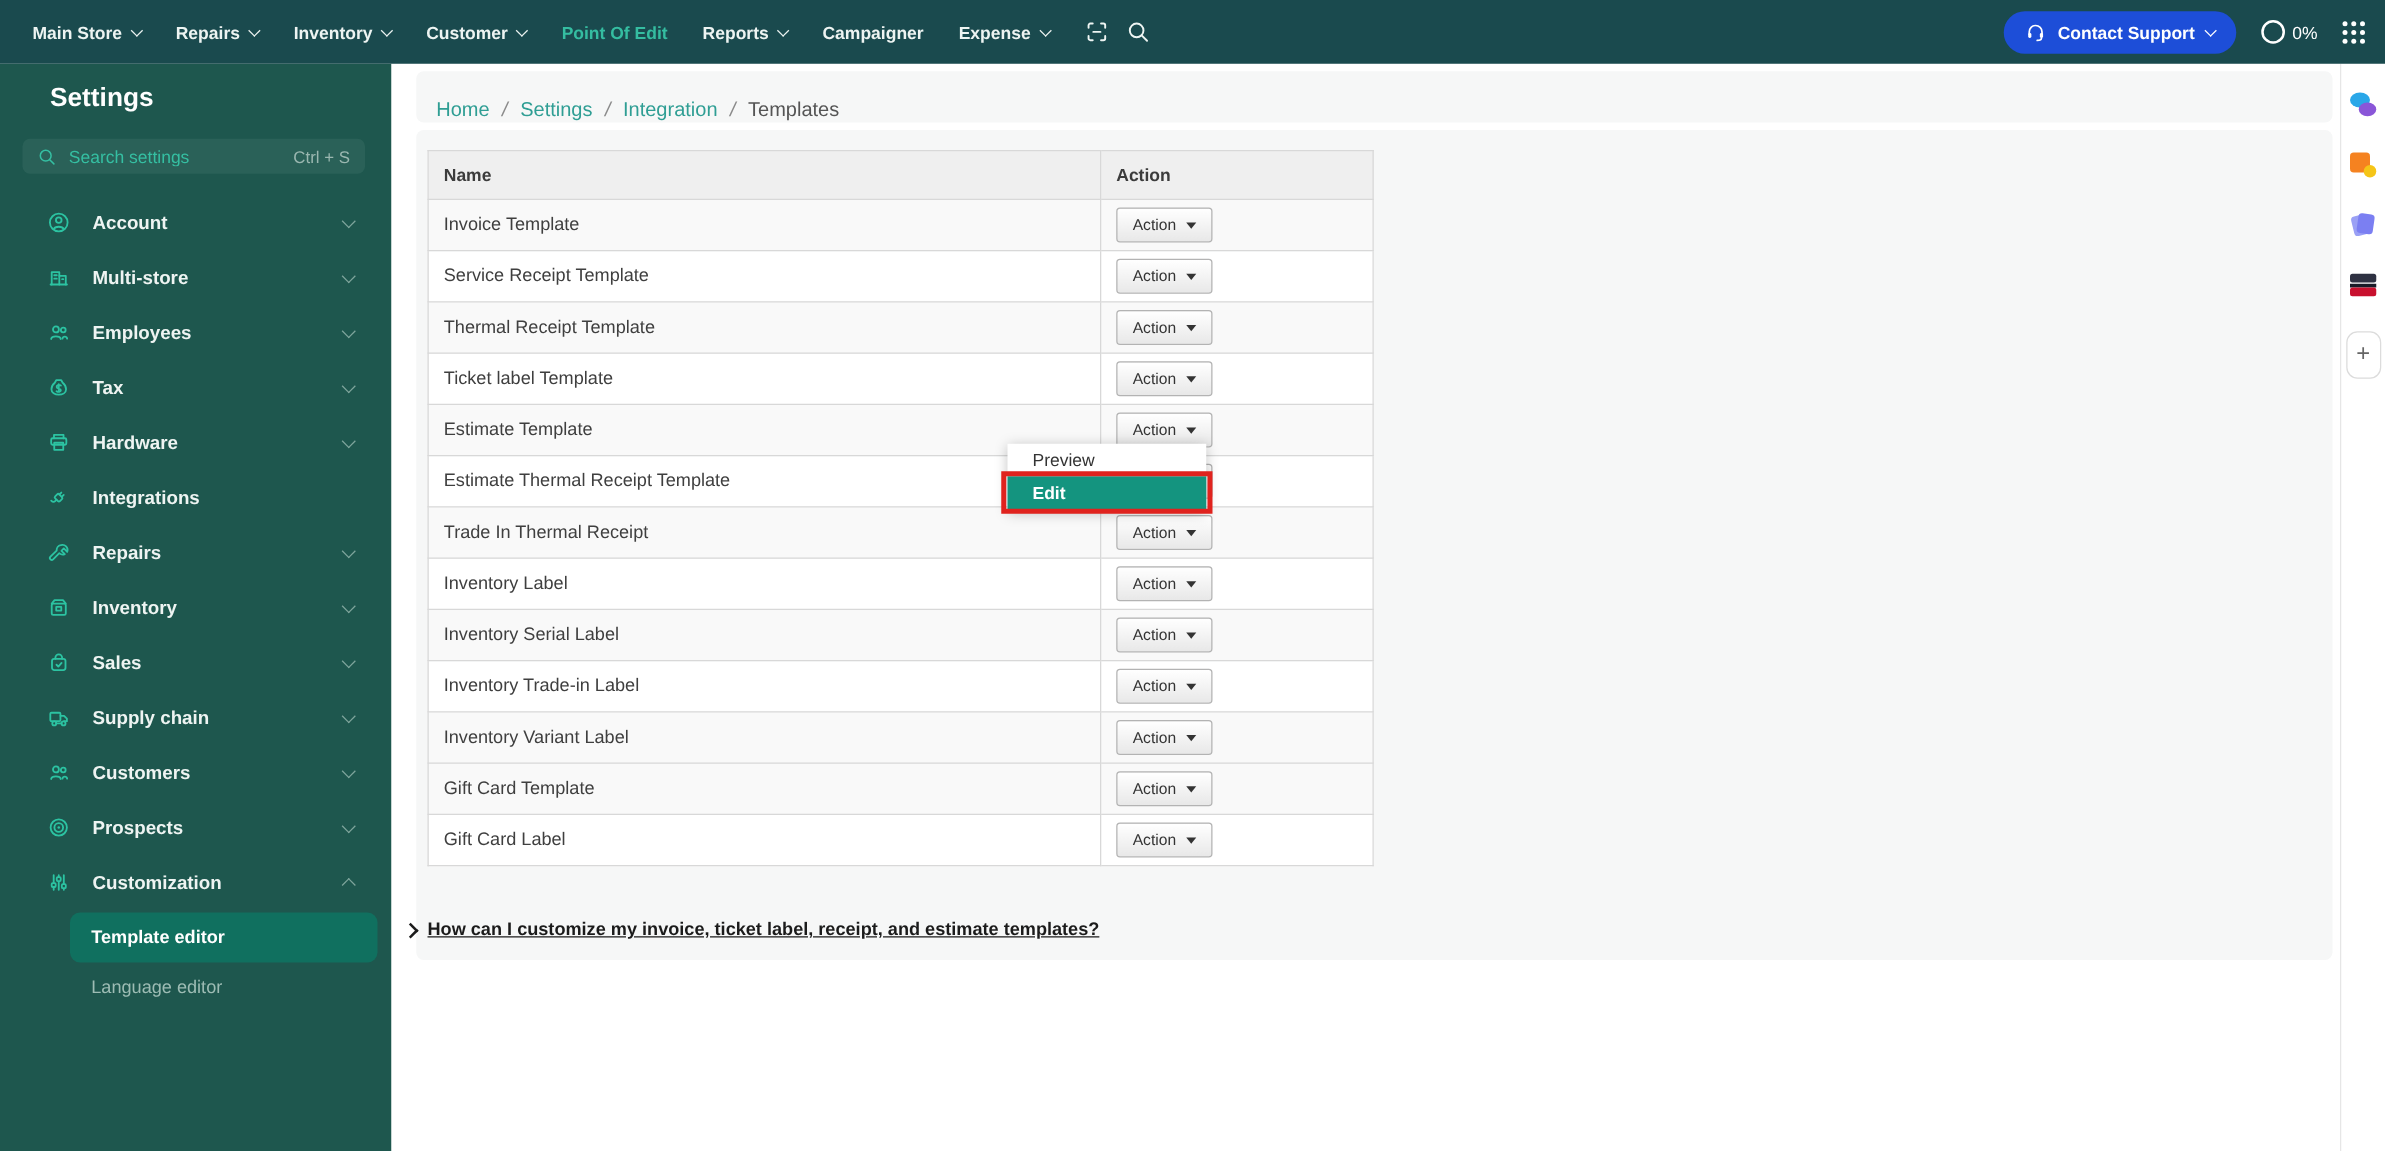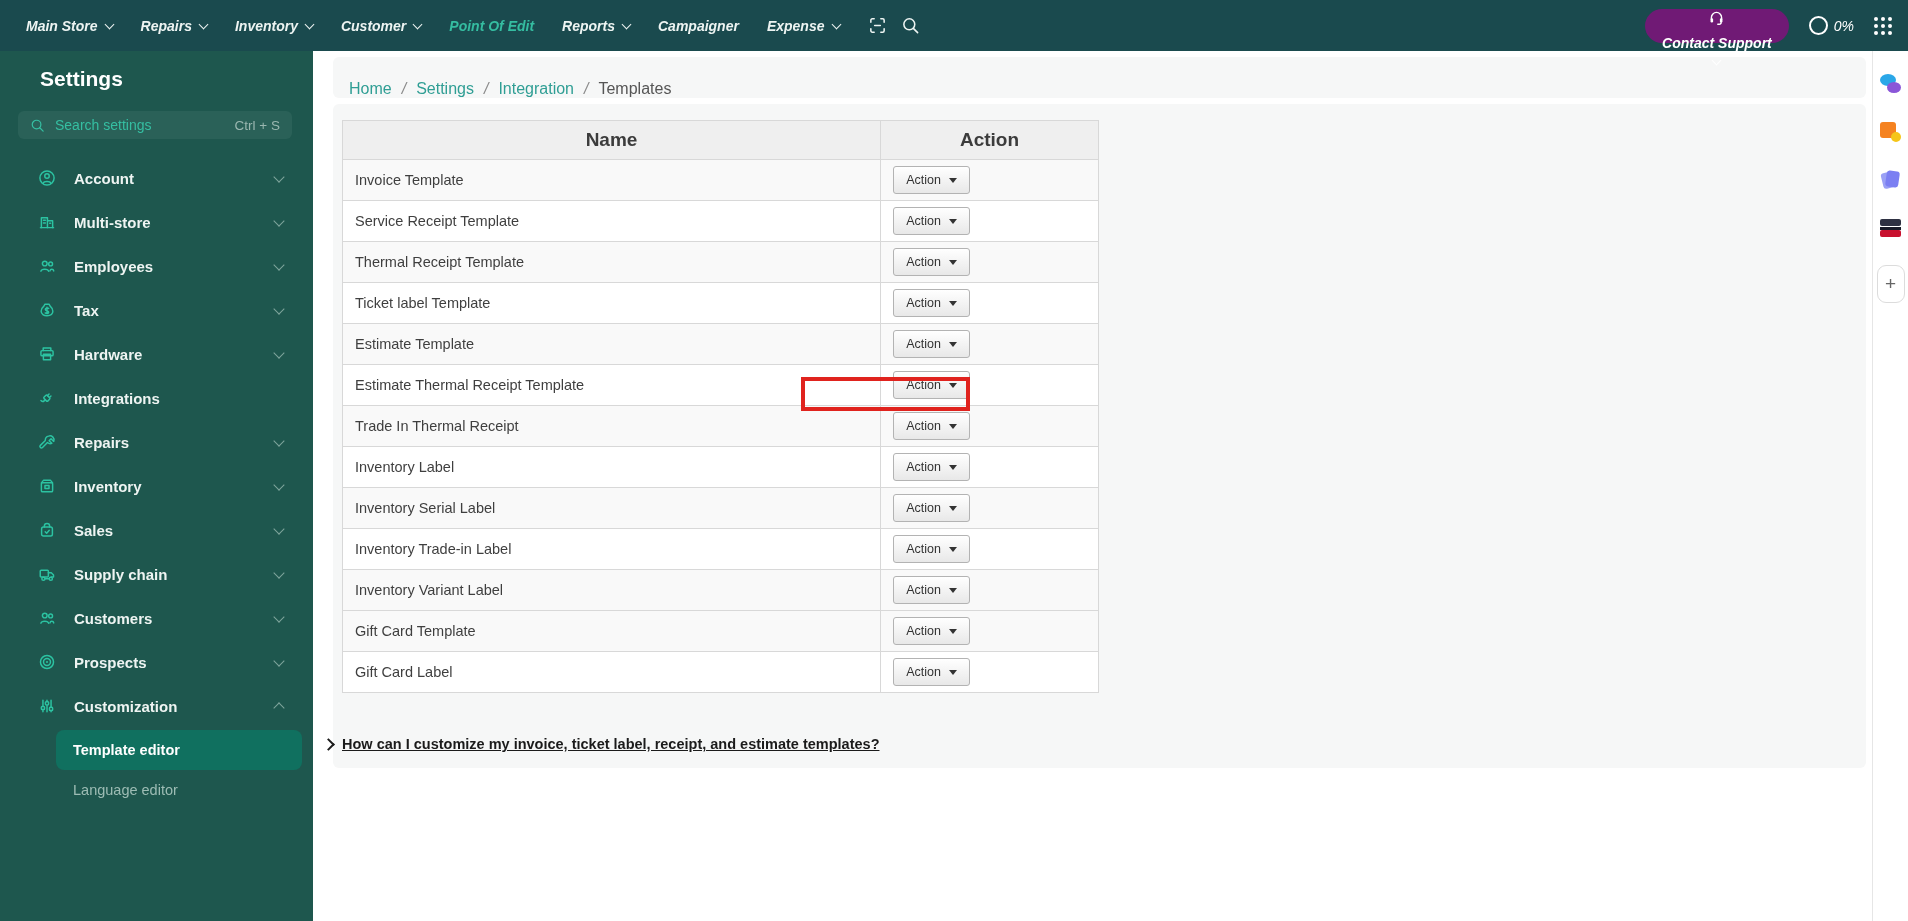--- a/index.html
+++ b/index.html
@@ -2,32 +2,32 @@
 <html><head>
 <meta charset="utf-8">
 <style>
   html,body{margin:0;padding:0;}
   body{width:1908px;height:921px;position:relative;overflow:hidden;background:#fff;
        font-family:"Liberation Sans",sans-serif;-webkit-font-smoothing:antialiased;}
   #app{position:absolute;inset:0;}
 
   
   .navbar{position:absolute;left:0;top:0;right:0;height:51px;background:#1a4a4e;
-          display:flex;align-items:center;color:#edf4f2;z-index:10;font-style:italic;}
+          display:flex;align-items:center;color:#edf4f2;z-index:10;}
   .nav-items{display:flex;align-items:center;padding-left:12px;}
   .nav-item{padding:0 14px;font-size:14px;font-weight:600;display:flex;align-items:center;gap:8px;
             cursor:pointer;white-space:nowrap;height:51px;}
   .nav-item.active{color:#35bda1;}
   .chev{width:6px;height:6px;border-right:1.7px solid currentColor;border-bottom:1.7px solid currentColor;
         transform:rotate(45deg);margin-top:-3px;flex:0 0 auto;}
   .chev.up{transform:rotate(-135deg);margin-top:3px;}
   .nav-tool{margin-left:14px;display:flex;align-items:center;color:#eef5f3;cursor:pointer;}
   .nav-right{margin-left:auto;display:flex;align-items:center;gap:20px;padding-right:16px;}
-  .support-btn{background:#701a75;border-radius:18px;height:34px;display:flex;align-items:center;gap:9px;
-               padding:0 17px;font-weight:700;font-size:14px;color:#fff;cursor:pointer;flex-direction:column;}
+  .support-btn{background:#1d4ed8;border-radius:18px;height:34px;display:flex;align-items:center;gap:9px;
+               padding:0 17px;font-weight:700;font-size:14px;color:#fff;cursor:pointer;}
   .usage{display:flex;align-items:center;gap:6px;font-size:14px;color:#fff;}
   .usage-ring{width:15px;height:15px;border:2px solid #fff;border-radius:50%;}
   .grid-icon{display:grid;grid-template-columns:repeat(3,4px);gap:3px;cursor:pointer;}
   .grid-icon i{width:4px;height:4px;background:#fff;border-radius:50%;}
 
   
   .sidebar{position:absolute;left:0;top:51px;width:313px;bottom:0;background:#1e574e;color:#eef4f2;}
   .sb-title{position:absolute;left:40px;top:16px;font-size:21px;font-weight:700;color:#fff;}
   .sb-search{position:absolute;left:18px;top:60px;width:250px;height:28px;background:#2a6158;
              border-radius:6px;display:flex;align-items:center;padding:0 12px;gap:8px;}
@@ -51,22 +51,22 @@
   .crumb-card{position:absolute;left:333px;top:57px;width:1533px;height:41px;background:#f6f7f7;
               border-radius:6px;display:flex;align-items:flex-end;padding:0 16px;box-sizing:border-box;
               font-size:16px;}
   .crumb-link{color:#2f9e94;cursor:pointer;}
   .crumb-sep{color:#8a8a8a;margin:0 10px;font-style:italic;}
   .crumb-current{color:#555;}
   .main-card{position:absolute;left:333px;top:104px;width:1533px;height:664px;background:#f6f7f7;
              border-radius:6px;}
   table.tpl{position:absolute;left:9px;top:16px;width:756px;border-collapse:collapse;table-layout:fixed;}
   table.tpl th,table.tpl td{border:1px solid #d8d8d8;}
-  table.tpl th{height:38px;background:#efefef;font-size:19px;font-weight:600;color:#3c3c3c;
-               text-align:center;padding:0 12px;}
+  table.tpl th{height:38px;background:#efefef;font-size:14px;font-weight:600;color:#3c3c3c;
+               text-align:left;padding:0 12px;}
   table.tpl td{height:40px;padding:0 12px;font-size:14.5px;color:#3f3f3f;}
   table.tpl tr.odd td{background:#f9f9f9;}
   table.tpl tr.even td{background:#ffffff;}
   .col-name{width:538px;}
   .col-action{width:218px;}
   td.action-cell{padding:0 0 0 7px;}
   .action-btn{width:77px;height:28px;border:1px solid #b3b3b3;border-radius:3px;
               background:linear-gradient(#ffffff,#e8e8e8);font-size:12.5px;color:#333;
               display:flex;align-items:center;justify-content:center;gap:8px;cursor:pointer;
               font-family:inherit;}
@@ -492,20 +492,24 @@
             </td>
           </tr>
         </tbody>
     </table>
     <div class="footer-link">
       <span class="flink-chev"></span>
       <a class="flink-text">How can I customize my invoice, ticket label, receipt, and estimate templates?</a>
     </div>
   </section>
 
+  <div class="dropdown">
+    <div class="dd-item">Preview</div>
+    <div class="dd-item highlight">Edit</div>
+  </div>
   <div class="annotation"></div>
 
   <aside class="right-strip">
     <div class="ext ext-chat">
         <span class="b1"></span>
         <span class="b2"></span>
       </div>
     <div class="ext ext-shapes">
         <span class="sq"></span>
         <span class="ci"></span>

